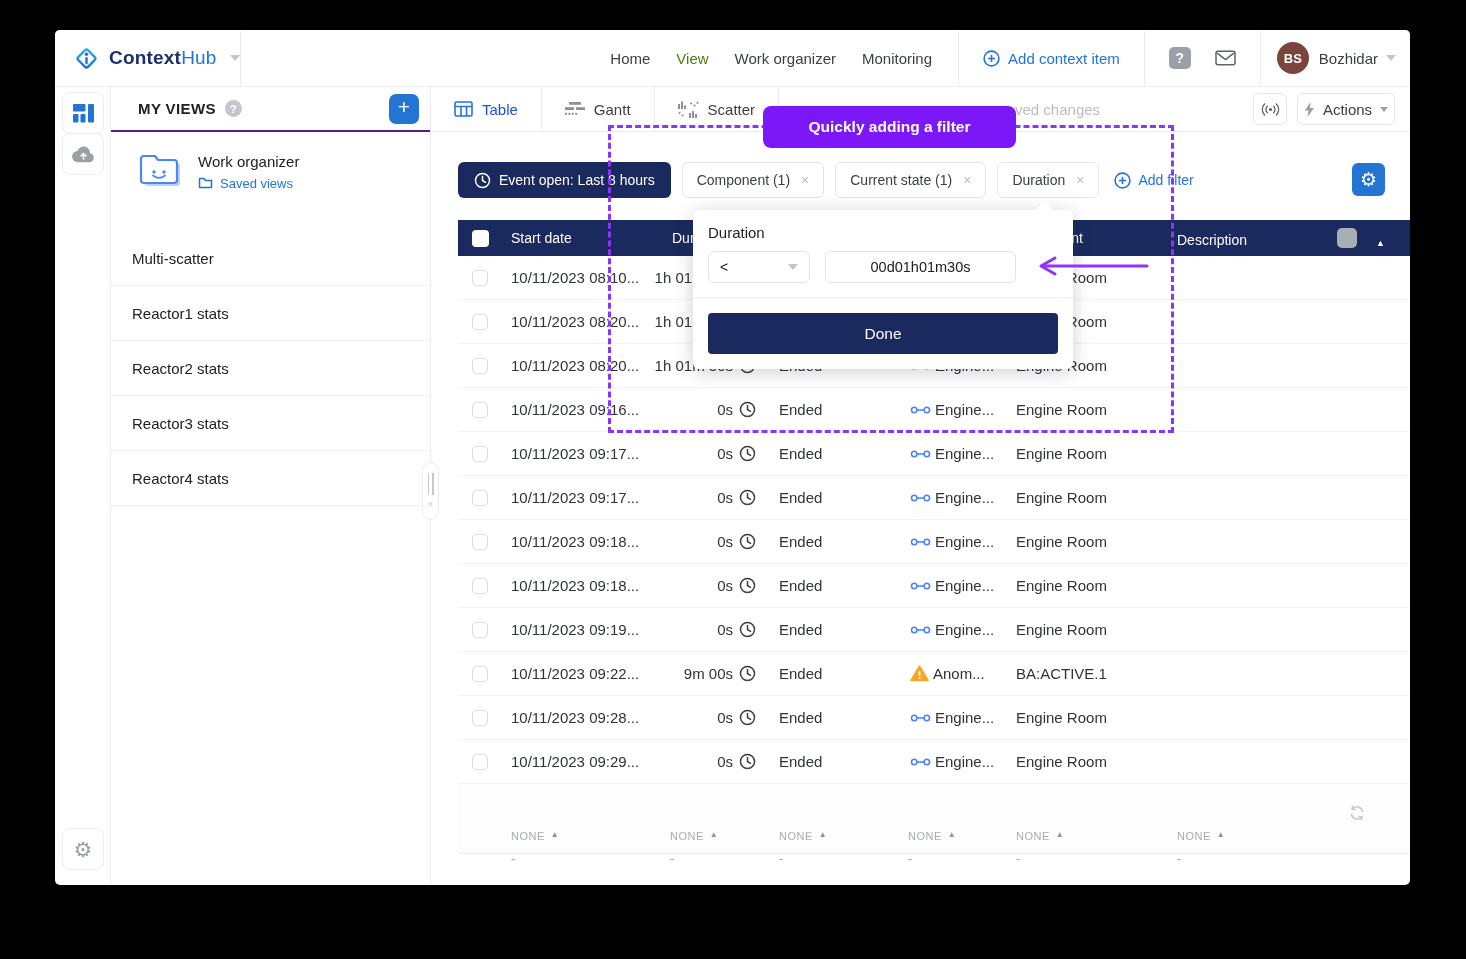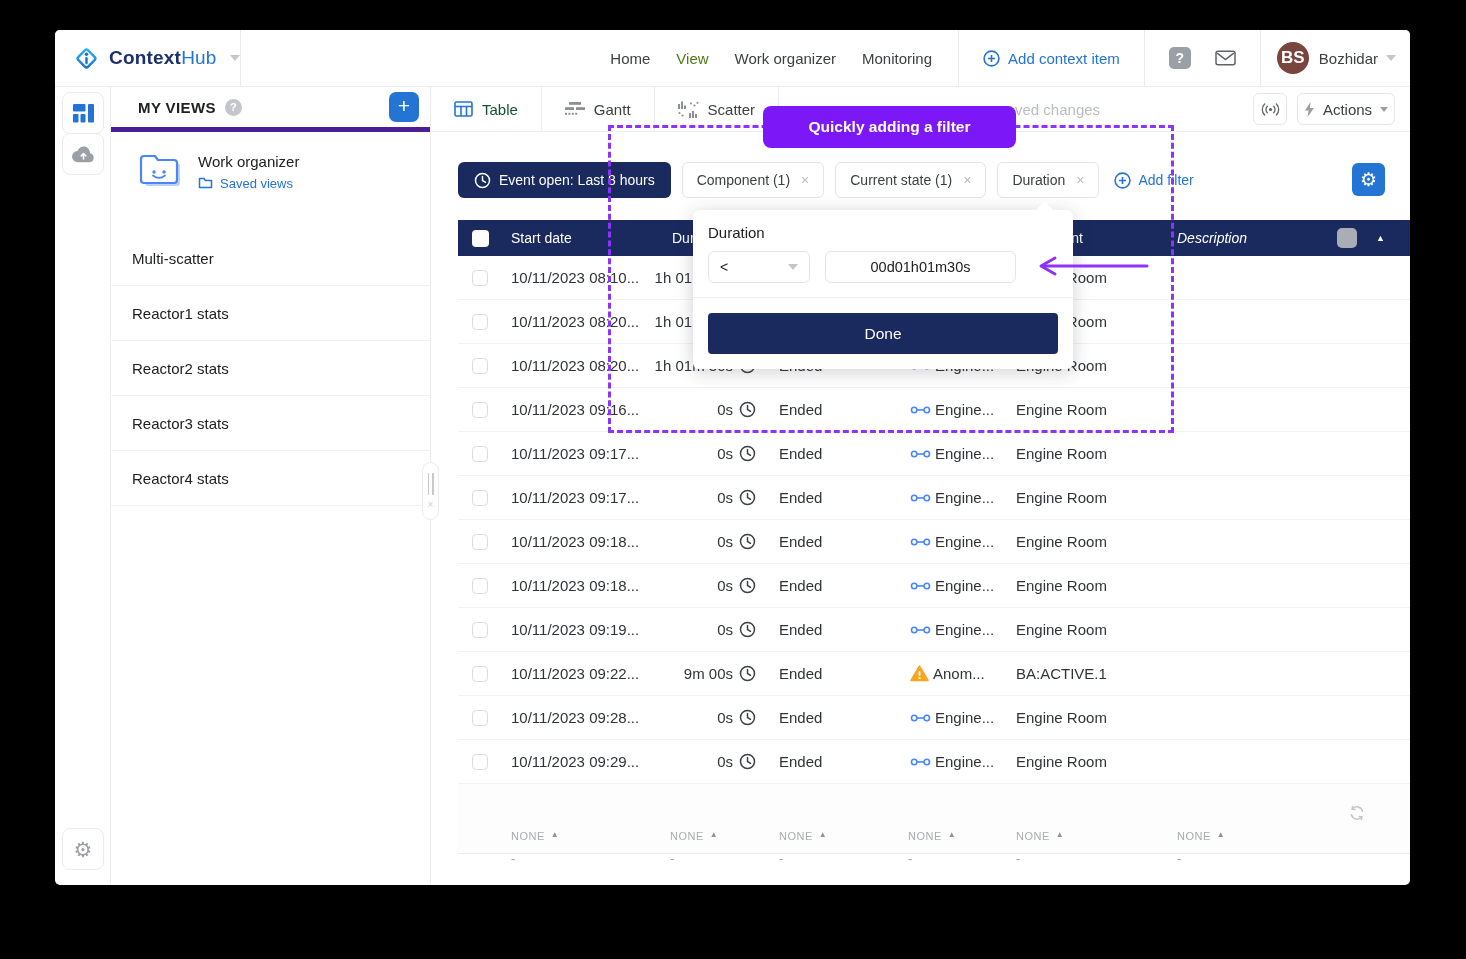--- a/index.html
+++ b/index.html
@@ -16,68 +16,68 @@
   .chev { width:0; height:0; border-left:5px solid transparent; border-right:5px solid transparent; border-top:6px solid #c3c7cc; }
   .brand .chev { margin-left:4px; }
   .nav-items { margin-left:auto; display:flex; align-items:center; padding-right:14px; height:100%; }
   #nav-links { display:flex; align-items:center; }
   .nav-link { font-size:15px; color:#3c4043; margin-right:26px; cursor:pointer; text-decoration:none; white-space:nowrap; }
   .nav-link.active { color:#4d7c0f; }
   .vsep { width:1px; height:57px; background:#ebebeb; margin-right:24px; }
   .add-context { display:flex; align-items:center; gap:8px; color:#2374d3; font-size:15px; margin-right:24px; cursor:pointer; white-space:nowrap; }
   .help-btn { width:22px; height:22px; border-radius:5px; background:#9aa0a6; color:#fff; font-weight:bold; font-size:14px; display:flex; align-items:center; justify-content:center; margin-right:24px; cursor:pointer; }
   .mail { margin-right:24px; display:flex; cursor:pointer; }
-  .avatar { width:32px; height:32px; border-radius:50%; background:#7a453c; color:#fff; font-size:17px; font-weight:bold; display:flex; align-items:center; justify-content:center; margin:0 10px 0 16px; cursor:pointer;text-align:center; }
+  .avatar { width:32px; height:32px; border-radius:50%; background:#7a453c; color:#fff; font-size:13px; font-weight:bold; display:flex; align-items:center; justify-content:center; margin:0 10px 0 16px; cursor:pointer;text-align:center; }
   .uname { font-size:15px; color:#3c4043; margin-right:8px; }
 
   
   .rail-btn { position:absolute; left:7px; width:42px; height:42px; background:#fff; border:1px solid #ececec; border-radius:8px; display:flex; align-items:center; justify-content:center; cursor:pointer; z-index:6; }
   .gear-glyph { font-size:21px; color:#9aa0a6; line-height:1; }
 
   
   .sidebar { position:absolute; left:55px; top:57px; width:321px; bottom:0; background:#fff; border-left:1px solid #ececec; border-right:1px solid #ececec; z-index:5; }
-  .sb-header { height:45px; border-bottom:5px solid #4c1d95; display:flex; align-items:center; padding:0 11px 0 27px; }
+  .sb-header { height:45px; border-bottom:2px solid #4c1d95; display:flex; align-items:center; padding:0 11px 0 27px; }
   .sb-title { font-weight:bold; font-size:15px; color:#202124; letter-spacing:.4px; }
   .sb-help { width:17px; height:17px; border-radius:50%; background:#c3c7cc; color:#fff; font-size:11px; font-weight:bold; display:flex; align-items:center; justify-content:center; margin-left:9px; }
   .sb-add { margin-left:auto; width:30px; height:30px; border:none; border-radius:7px; background:#2374d3; color:#fff; font-size:21px; cursor:pointer; display:flex; align-items:center; justify-content:center; padding-bottom:3px; font-family:inherit; }
   .workspace { display:flex; gap:13px; padding:20px 10px 16px 28px; align-items:center; cursor:pointer; }
   .ws-name { font-size:15px; color:#202124; margin-bottom:6px; }
   .ws-link { display:flex; gap:7px; align-items:center; color:#2374d3; font-size:13px; cursor:pointer; }
   #views-list { list-style:none; margin-top:24px; }
   .view-item { height:55px; display:flex; align-items:center; padding-left:21px; font-size:15px; color:#202124; border-bottom:1px solid #f1f1f1; cursor:pointer; background:#fff; }
   .resize-handle { position:absolute; right:-9px; top:375px; width:17px; height:58px; background:#fff; border:1px solid #ececec; border-radius:9px; z-index:7; display:flex; flex-direction:column; align-items:center; justify-content:center; gap:5px; cursor:col-resize; }
   .rh-lines { display:flex; gap:3px; }
   .rh-lines span { width:1.5px; height:22px; background:#c9c9c9; }
   .rh-x { color:#cfcfcf; font-size:10px; line-height:1; }
 
   
   .tabs-row { position:absolute; left:376px; top:57px; right:0; height:45px; border-bottom:1px solid #ececec; display:flex; align-items:stretch; background:#fff; }
   .tab { display:flex; align-items:center; gap:9px; padding:0 23px; border-right:1px solid #ececec; font-size:15px; color:#3c4043; cursor:pointer; white-space:nowrap; }
-  .tab.active { color:#14532d; }
+  .tab.active { color:#1d4ed8; }
   .status-text { position:absolute; left:584px; top:0; height:45px; display:flex; align-items:center; color:#b9bdc2; font-size:15px; white-space:nowrap; }
   .broadcast-btn { position:absolute; left:822px; top:6px; width:34px; height:32px; border:1px solid #e6e6e6; border-radius:6px; display:flex; align-items:center; justify-content:center; background:#fff; cursor:pointer; }
   .actions-btn { position:absolute; left:866px; top:6px; width:98px; height:32px; border:1px solid #e6e6e6; border-radius:6px; display:flex; align-items:center; justify-content:center; gap:8px; font-size:15px; color:#3c4043; background:#fff; cursor:pointer; }
   .chev-sm { width:0; height:0; border-left:4px solid transparent; border-right:4px solid transparent; border-top:5px solid #9aa0a6; }
 
   
   .filter-bar { position:absolute; left:403px; top:132px; height:36px; display:flex; gap:11px; align-items:center; z-index:4; }
   .time-pill { height:36px; background:#1a2a5e; border-radius:6px; color:#fff; font-size:14px; display:flex; align-items:center; gap:8px; padding:0 16px; cursor:pointer; white-space:nowrap; }
   .pill { height:36px; background:#fff; border:1px solid #e4e4e4; border-radius:6px; color:#3c4043; font-size:14px; display:flex; align-items:center; padding:0 14px; cursor:pointer; white-space:nowrap; }
   .pill .x { color:#b9bdc2; margin-left:11px; font-size:14px; }
   .add-filter { display:flex; align-items:center; gap:7px; color:#2374d3; font-size:14px; margin-left:4px; cursor:pointer; white-space:nowrap; }
   .settings-btn { position:absolute; left:1297px; top:133px; width:33px; height:33px; background:#2374d3; border-radius:6px; color:#fff; display:flex; align-items:center; justify-content:center; font-size:19px; cursor:pointer; z-index:4; }
 
   
   .table { position:absolute; left:403px; top:190px; width:952px; z-index:3; }
   .thead, .row, .tfoot { display:grid; grid-template-columns:44px 159px 109px 129px 108px 161px 1fr; }
   .thead { height:36px; background:#1a2a5e; color:#fff; align-items:center; font-size:14px; }
   .th { padding-left:9px; white-space:nowrap; overflow:hidden; }
   .th-dur { padding-left:11px; }
   .th-comp { padding-left:11px; }
-  .th-desc { display:flex; align-items:center; padding:0 25px 0 9px;font-style:italic; }
+  .th-desc { display:flex; align-items:flex-end; padding:0 25px 0 9px; }
   .col-icon { margin-left:auto; width:20px; height:20px; background:#a9aeb6; border-radius:5px; cursor:pointer; }
   .sort-tri { margin-left:19px; color:#fff; font-size:9px; cursor:pointer; }
   .hd-cb { justify-self:center; width:17px; height:17px; background:#fff; border-radius:4px; cursor:pointer; }
   .row { height:44px; align-items:center; border-bottom:1px solid #f2f2f2; font-size:15px; color:#303438; background:#fff; cursor:pointer; }
   .cb { justify-self:center; width:16px; height:16px; border:1px solid #dadce0; border-radius:4px; background:#fff; cursor:pointer; }
   .c-date { padding-left:9px; white-space:nowrap; }
   .c-dur { display:flex; align-items:center; justify-content:flex-end; gap:6px; padding-right:14px; white-space:nowrap; }
   .c-state { padding-left:9px; }
   .c-comp { display:flex; align-items:center; gap:4px; padding-left:11px; white-space:nowrap; overflow:hidden; }
   .c-equip { padding-left:9px; white-space:nowrap; }

